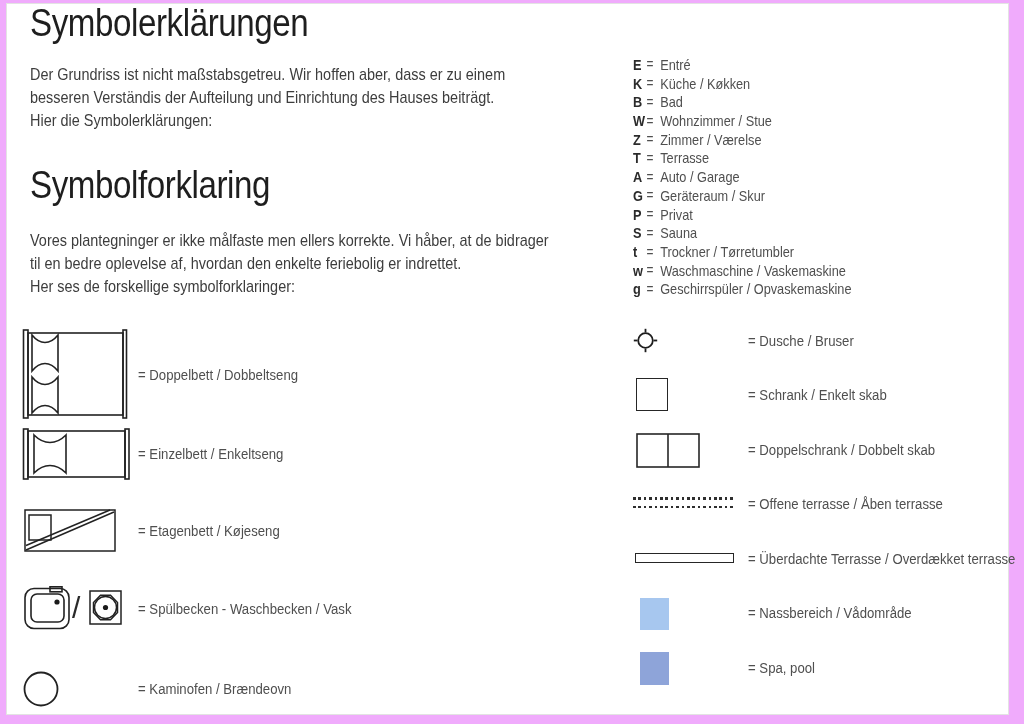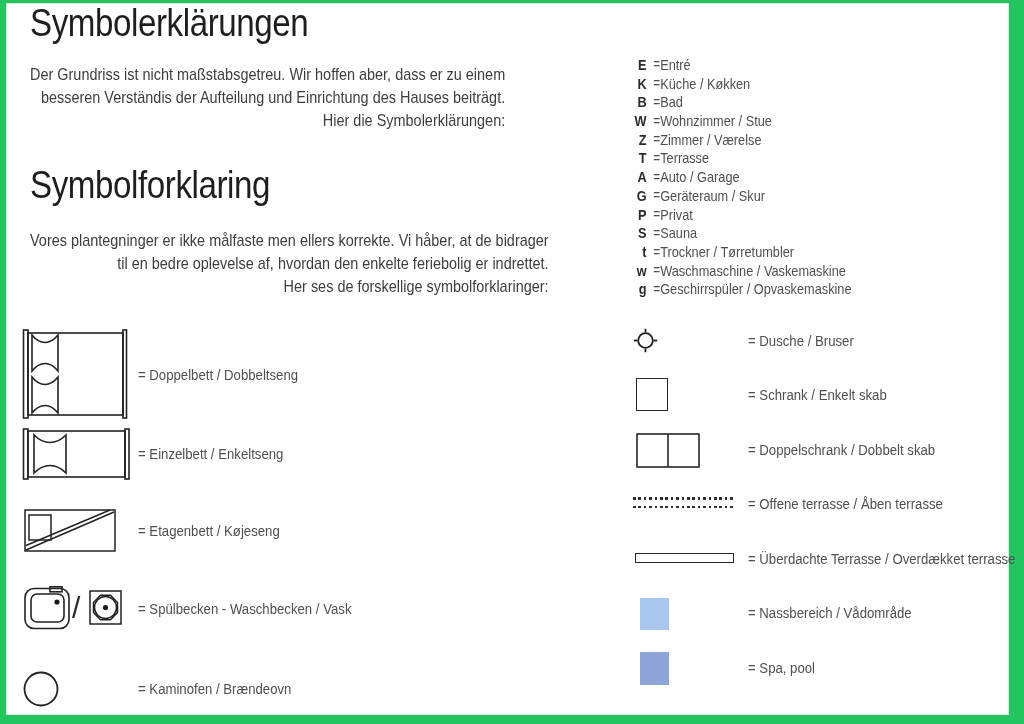--- a/index.html
+++ b/index.html
@@ -1,18 +1,18 @@
 <!DOCTYPE html>
 <html><head>
 <meta charset="utf-8">
 <style>
   * { margin:0; padding:0; box-sizing:border-box; }
   html,body { width:1024px; height:724px; }
   body { background:#ededed; font-family:"Liberation Sans", sans-serif; }
-  #page { position:absolute; left:0; top:0; width:1024px; height:724px; background:#22c55e; overflow:hidden;text-align:right; }
+  #page { position:absolute; left:0; top:0; width:1024px; height:724px; background:#f0abfc; overflow:hidden; }
   #sheet { position:absolute; left:6px; top:3px; width:1003px; height:712px; background:#ffffff; border:1px solid #e3e3e3; }
   .abs { position:absolute; }
   .cond { transform:scaleX(0.85); transform-origin:0 0; white-space:nowrap; }
   .title { font-size:39px; line-height:46px; color:#1e1e1e; font-weight:400; letter-spacing:-0.5px; }
   .para { font-size:17px; line-height:23px; color:#3d3d3d; }
   .para div { white-space:nowrap; }
   
   #codes { left:633px; top:55px; }
   .code-row { height:18.72px; display:flex; align-items:center; }
   .code-letter { display:inline-block; width:16px; font-weight:bold; font-size:15px; color:#2b2b2b; }

